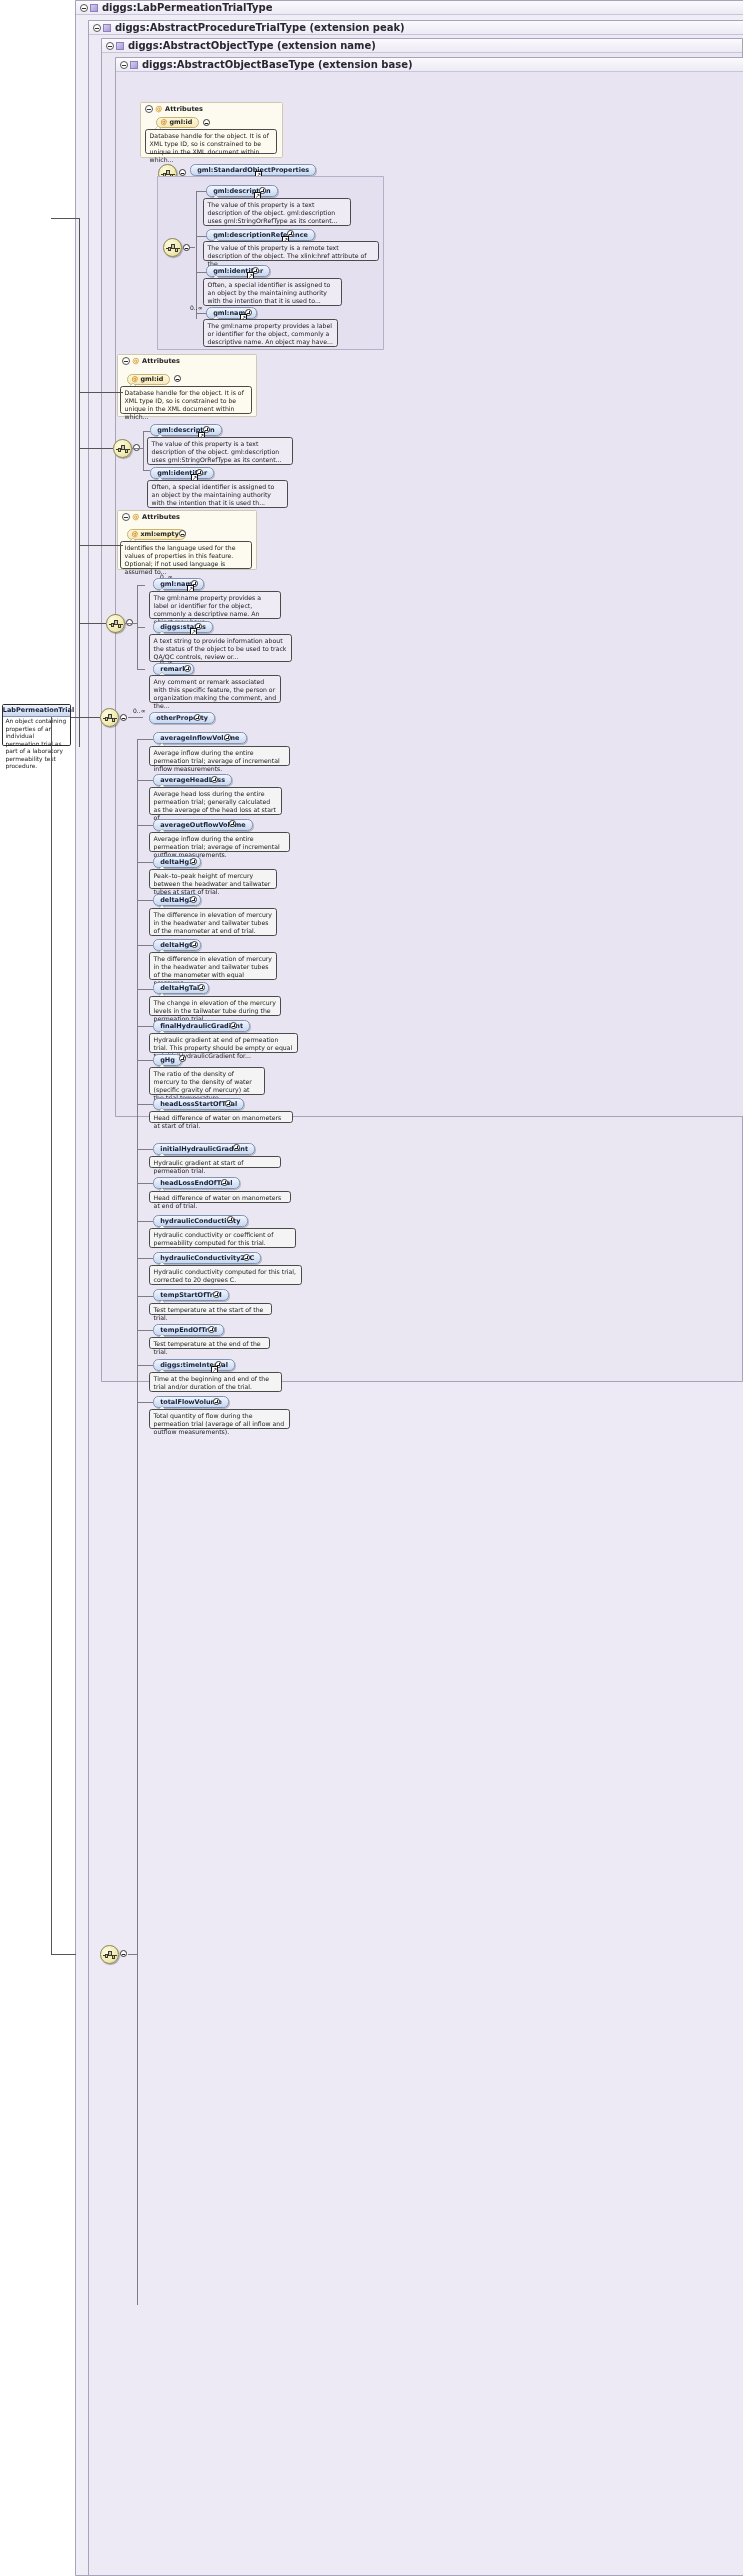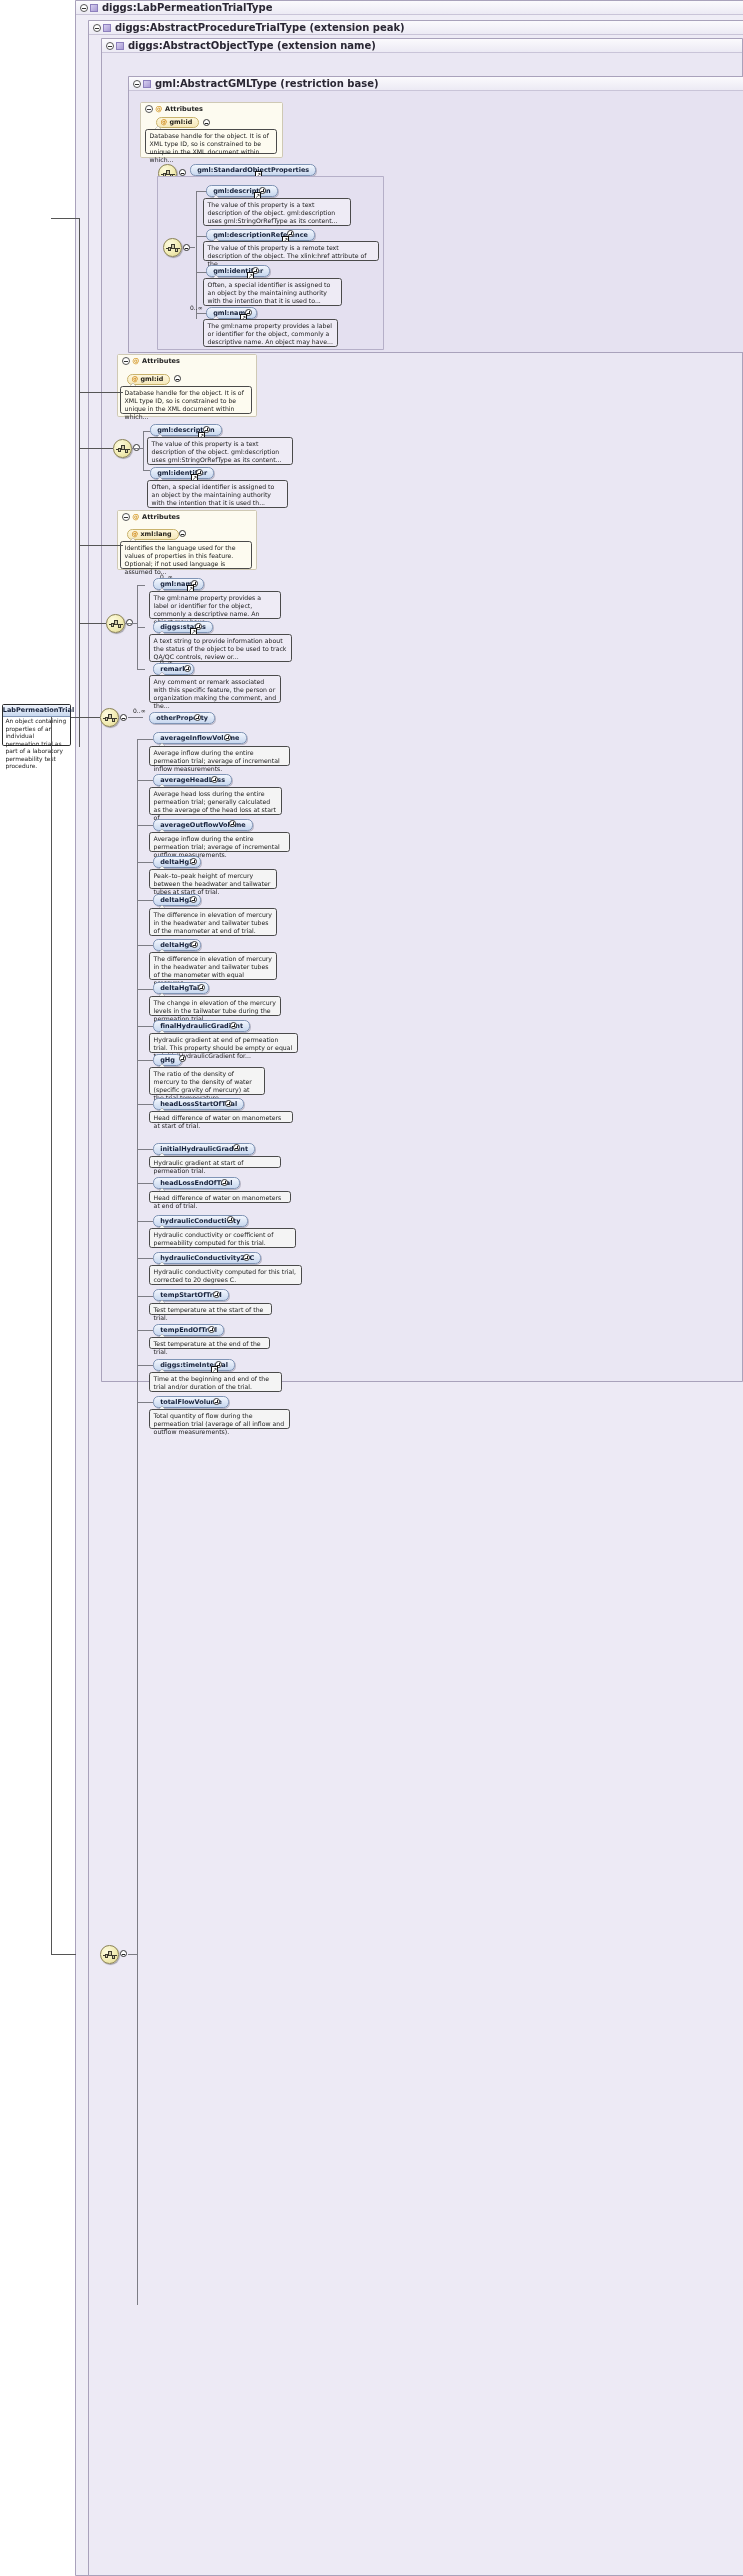--- a/index.html
+++ b/index.html
@@ -193,26 +193,26 @@
       <span class="tog"></span><span class="tyicon"></span><span>diggs:AbstractProcedureTrialType (extension peak)</span>
     </div>
   </div>
 
   <div class="typebox lvl3" style="left:101px; top:38px; width:642px; height:1344px;">
     <div class="tb-head">
       <span class="tog"></span><span class="tyicon"></span><span>diggs:AbstractObjectType (extension name)</span>
     </div>
   </div>
 
-
-  <div class="typebox lvl5" style="left:128px; top:76px; width:616px; height:277px;">
+  <div class="typebox lvl4" style="left:115px; top:57px; width:629px; height:1060px;">
     <div class="tb-head">
-      <span class="tog"></span><span class="tyicon"></span><span>gml:AbstractGMLType (restriction base)</span>
-    </div>
-  </div>
+      <span class="tog"></span><span class="tyicon"></span><span>diggs:AbstractObjectBaseType (extension base)</span>
+    </div>
+  </div>
+
 
   <div class="attrpanel" style="left:140px; top:102px; width:143px; height:56px;">
     <div class="ap-head">
       <span class="tog"></span><span class="at-sym">@</span><span>Attributes</span>
     </div>
   </div>
   <div class="attrpill" style="left:156px; top:117px;">
     <span>gml:id</span>
   </div>
   <div class="cminus" style="left:203px; top:119px;"></div>
@@ -313,21 +313,21 @@
   <div class="cplus" style="left:196px; top:469px;"></div>
   <div class="refarrow" style="left:191px; top:474px;"></div>
   <div class="doc tinted" style="left:147px; top:480px; width:141px; height:27.6px;">Often, a special identifier is assigned to an object by the maintaining authority with the intention that it is used th...</div>
 
   <div class="attrpanel" style="left:117px; top:510px; width:140px; height:60px;">
     <div class="ap-head">
       <span class="tog"></span><span class="at-sym">@</span><span>Attributes</span>
     </div>
   </div>
   <div class="attrpill" style="left:127px; top:529px;">
-    <span>xml:lang</span>
+    <span>xml:empty</span>
   </div>
   <div class="cminus" style="left:179px; top:530px;"></div>
   <div class="doc cream" style="left:120px; top:541px; width:132px; height:27.6px;">Identifies the language used for the values of properties in this feature. Optional; if not used language is assumed to...</div>
 
   <div class="seq" style="left:106px; top:614px;">
     <i class="ln"></i>
       <i class="b1"></i>
       <i class="b2"></i>
       <i class="b3"></i>
   </div>

